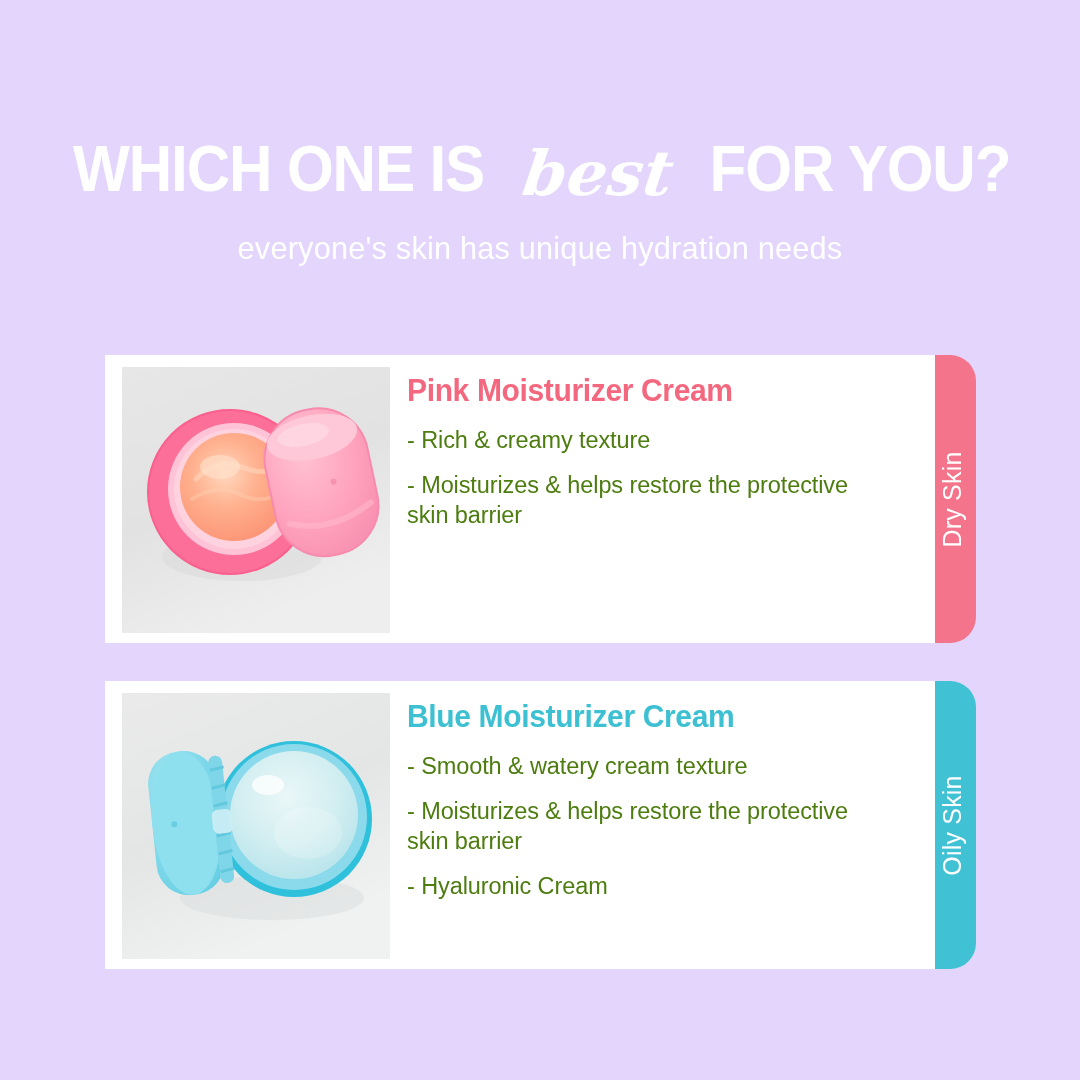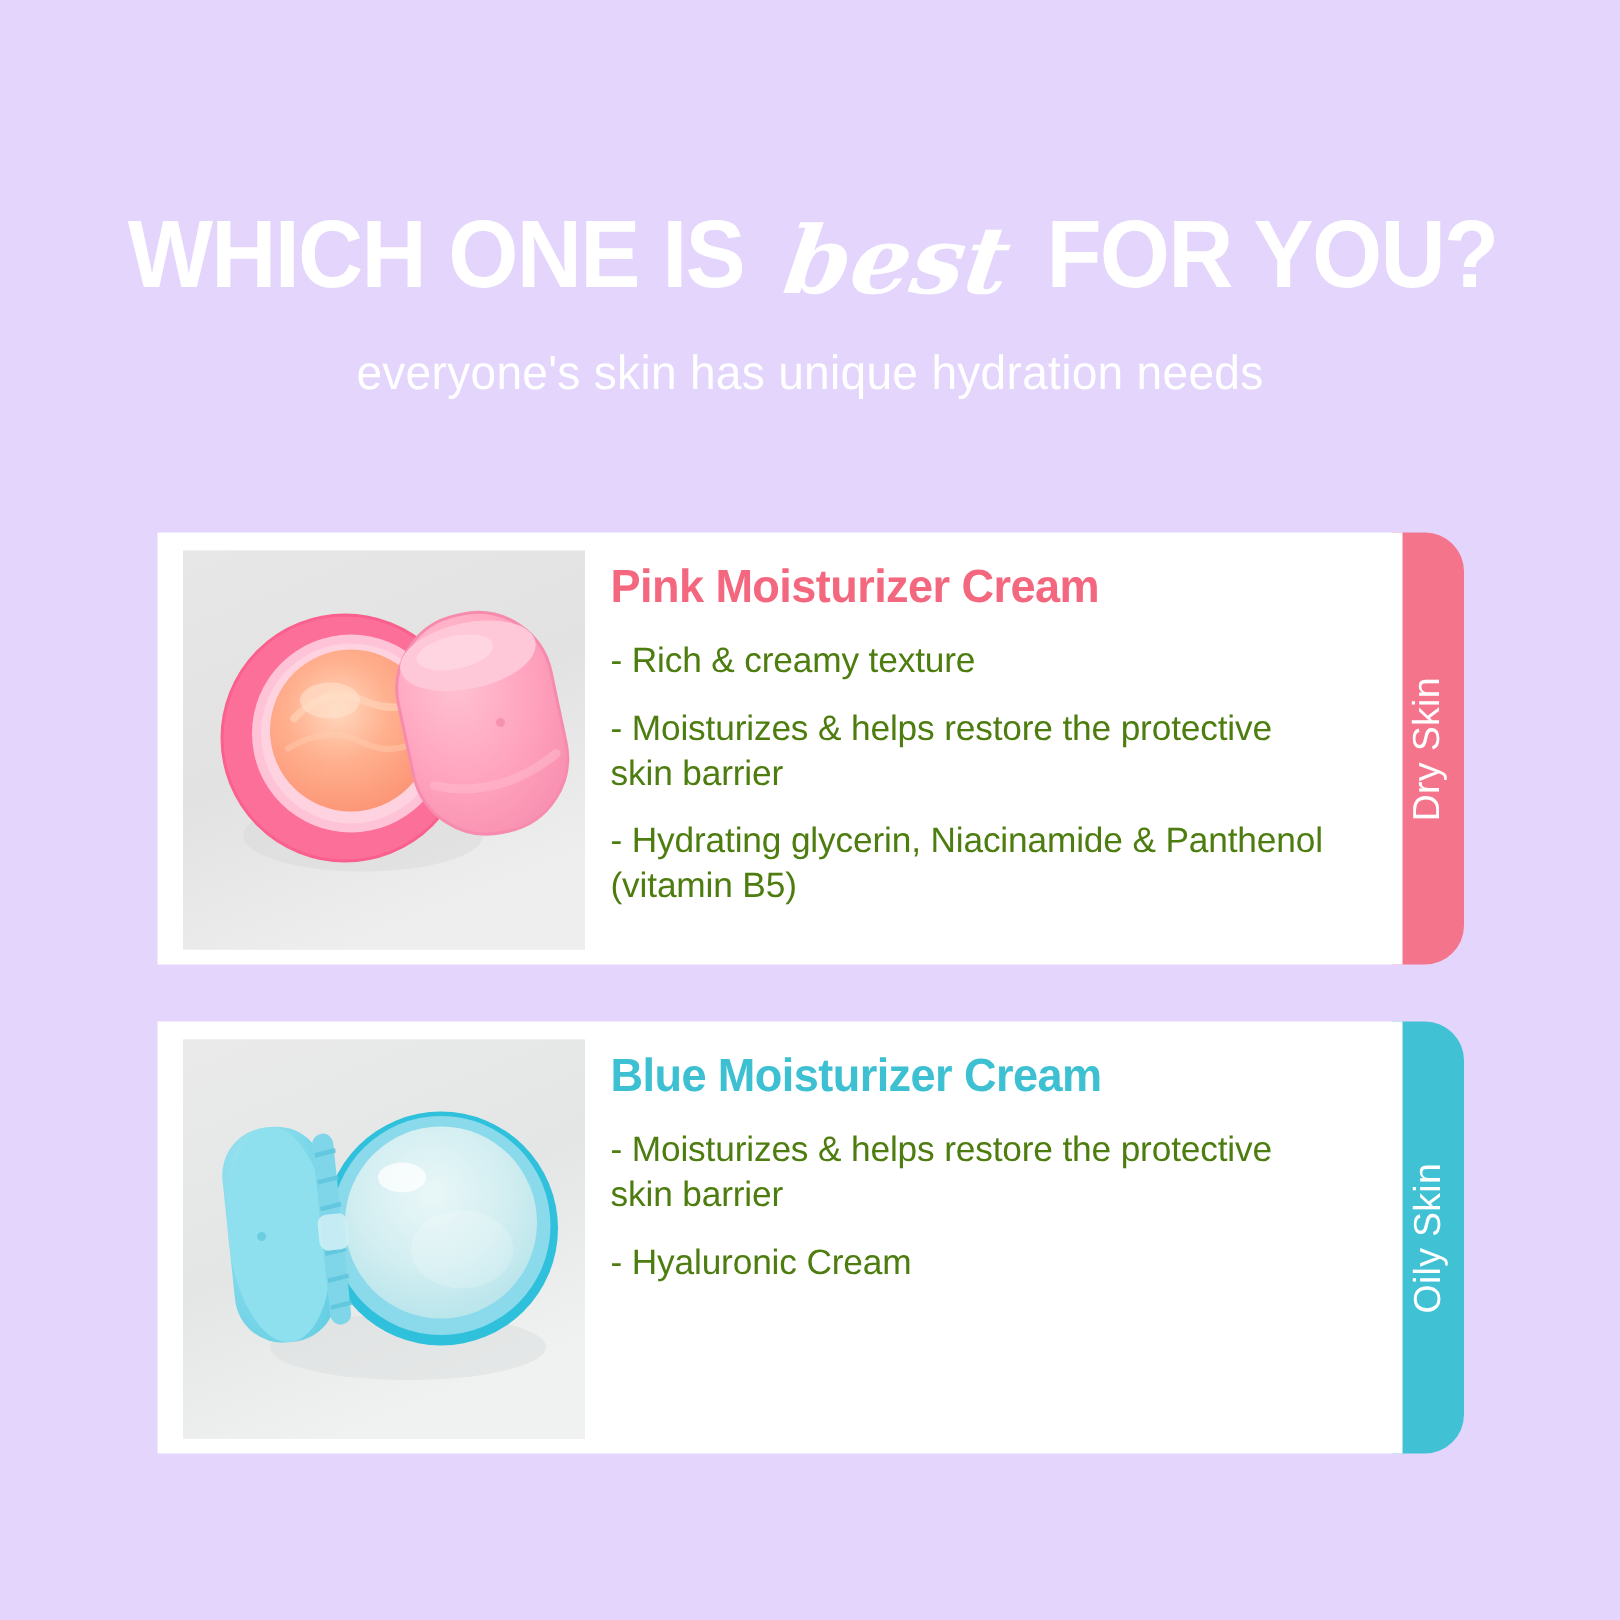--- a/index.html
+++ b/index.html
@@ -17,21 +17,21 @@
 
   
   .header {
     padding-top: 126px;
     text-align: center;
   }
   .headline {
     display: flex;
     align-items: baseline;
     justify-content: center;
-    gap: 4px;
+    gap: 16px;
     color: #ffffff;
     white-space: nowrap;
     height: 86px;
   }
   .headline .hl-part {
     font-family: "Liberation Sans", sans-serif;
     font-weight: bold;
     font-size: 64px;
     letter-spacing: -1.2px;
     line-height: 86px;
@@ -204,21 +204,20 @@
             <circle cx="212" cy="118" r="3" fill="#f486ab" opacity="0.7"></circle>
             <path d="M160 150 q40 18 84 -4" fill="none" stroke="#ffb9ce" stroke-width="6" opacity="0.55" stroke-linecap="round"></path>
           </g>
         </svg>
       </div>
 
       <div class="card-body">
         <div class="card-title pink">Pink Moisturizer Cream</div>
         <div class="bullet">- Rich &amp; creamy texture</div>
         <div class="bullet">- Moisturizes &amp; helps restore the protective skin barrier</div>
-        <div class="bullet">- Hydrating glycerin, Niacinamide &amp; Panthenol (vitamin B5)</div>
       </div>
     </div>
   </div>
 
   <div class="card-wrap">
 
     <div class="side-tab blue">
       <span class="side-tab-label">Oily Skin</span>
     </div>
 
@@ -265,19 +264,20 @@
               <line x1="93" y1="162" x2="107" y2="160"></line>
               <line x1="93" y1="180" x2="107" y2="178"></line>
             </g>
             <rect x="90" y="118" width="20" height="24" rx="6" fill="#cdeef5" opacity="0.9"></rect>
           </g>
         </svg>
       </div>
 
       <div class="card-body">
         <div class="card-title blue">Blue Moisturizer Cream</div>
+        <div class="bullet">- Smooth &amp; watery cream texture</div>
         <div class="bullet">- Moisturizes &amp; helps restore the protective skin barrier</div>
         <div class="bullet">- Hyaluronic Cream</div>
       </div>
     </div>
   </div>
 
 </div>
 
 </body></html>

